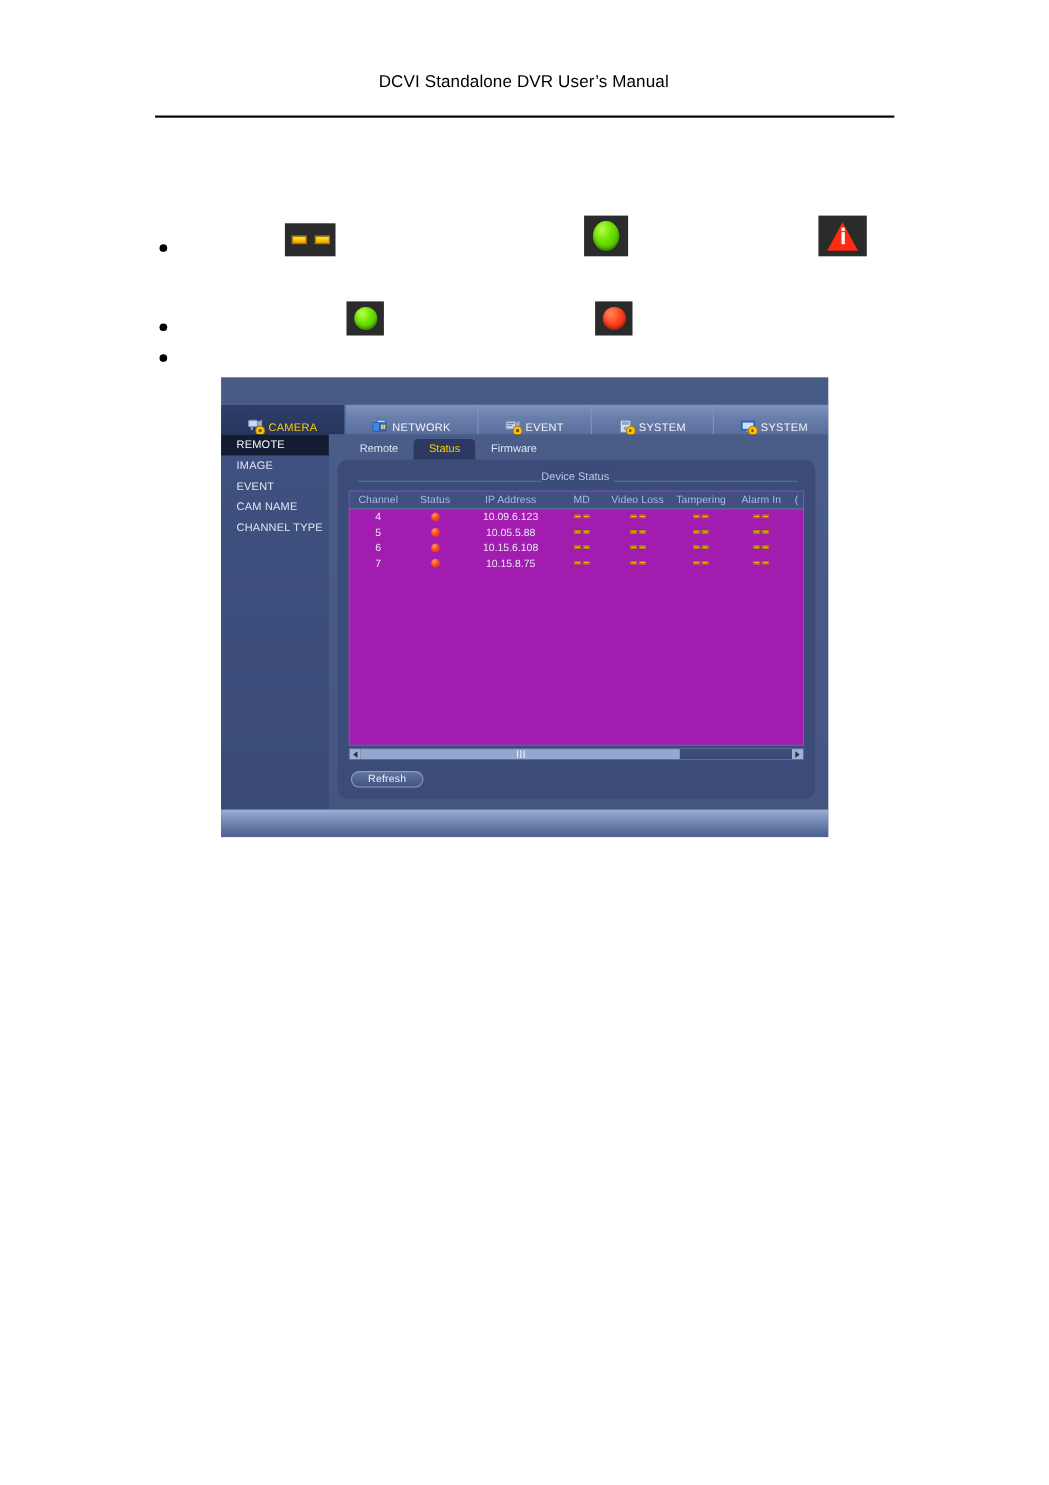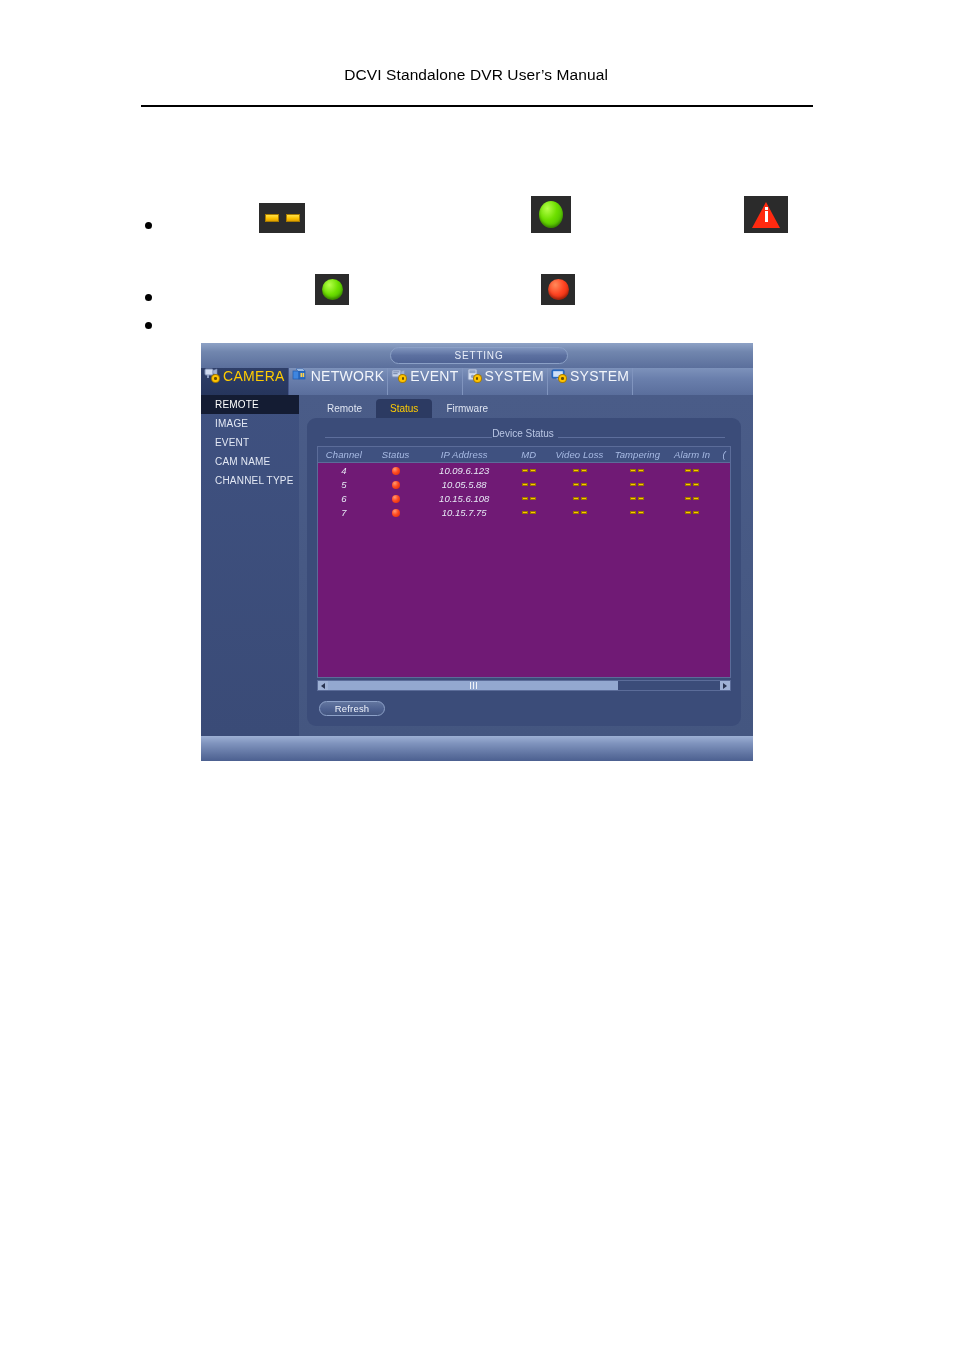--- a/index.html
+++ b/index.html
@@ -153,27 +153,27 @@
     position: absolute;
     left: 0; top: 25px;
     width: 552px;
     height: 27px;
     background: linear-gradient(180deg,#7d92bb 0%, #6a7fac 40%, #5a6e9c 100%);
     display: flex;
   }
   .menu-item {
     height: 27px;
     display: flex;
-    align-items: flex-start;
+    align-items: flex-end;
     gap: 4px;
-    padding: 0 3px;
+    padding: 0 24px;
     box-sizing: border-box;
     border-right: 1px solid #8094be;
     color: #f2f5fb;
-    font-size: 14px;
+    font-size: 10px;
     letter-spacing: 0.3px;
     white-space: nowrap;
   }
   .menu-item.active {
     background: linear-gradient(180deg,#2f3f69 0%, #26355c 100%);
     color: #ffcc00;
     border-right: 1px solid #45568a;
   }
   .menu-item .mi-icon { width: 15px; height: 14px; position: relative; flex: 0 0 auto; }
   .gear {
@@ -275,22 +275,21 @@
     z-index: 1;
   }
 
   .table-box {
     position: absolute;
     left: 10px; top: 28px;
     width: 414px;
     height: 232px;
     border: 1px solid #5b6c99;
     box-sizing: border-box;
-    background: #701a75;
-    font-style: italic;
+    background: #a21caf;
   }
   table.devstat {
     width: 100%;
     border-collapse: collapse;
     font-size: 9.5px;
   }
   table.devstat th {
     color: #a8bbe4;
     font-weight: normal;
     font-size: 9.5px;
@@ -446,23 +445,20 @@
 <div class="ico ico-green-sm">
   <span class="led-green-sm"></span>
 </div>
 
 <div class="ico ico-red-sm">
   <span class="led-red-sm"></span>
 </div>
 
 <div class="dvr">
 
-  <div class="dvr-titlebar">
-    <div class="dvr-title-pill">SETTING</div>
-  </div>
 
   <div class="dvr-menubar">
 
     <div class="menu-item active">
       <span class="mi-icon">
         <svg width="15" height="14" viewBox="0 0 15 14">
           <rect x="1" y="1" width="8" height="6" rx="1" fill="#cfd9ee" stroke="#7e8fb5"></rect>
           <path d="M9 2.6 L13 1 L13 7 L9 5.4 Z" fill="#9fb0d2" stroke="#7e8fb5" stroke-width="0.6"></path>
           <rect x="3" y="7" width="2" height="3" fill="#8a9bc0"></rect>
         </svg>
@@ -622,21 +618,21 @@
                   </span></td>
               <td><span class="dd">
                     <i></i>
                     <i></i>
                   </span></td>
               <td></td>
             </tr>
             <tr>
               <td>7</td>
               <td><span class="dot-red"></span></td>
-              <td>10.15.7.75</td>
+              <td>10.15.8.75</td>
               <td><span class="dd">
                     <i></i>
                     <i></i>
                   </span></td>
               <td><span class="dd">
                     <i></i>
                     <i></i>
                   </span></td>
               <td><span class="dd">
                     <i></i>

